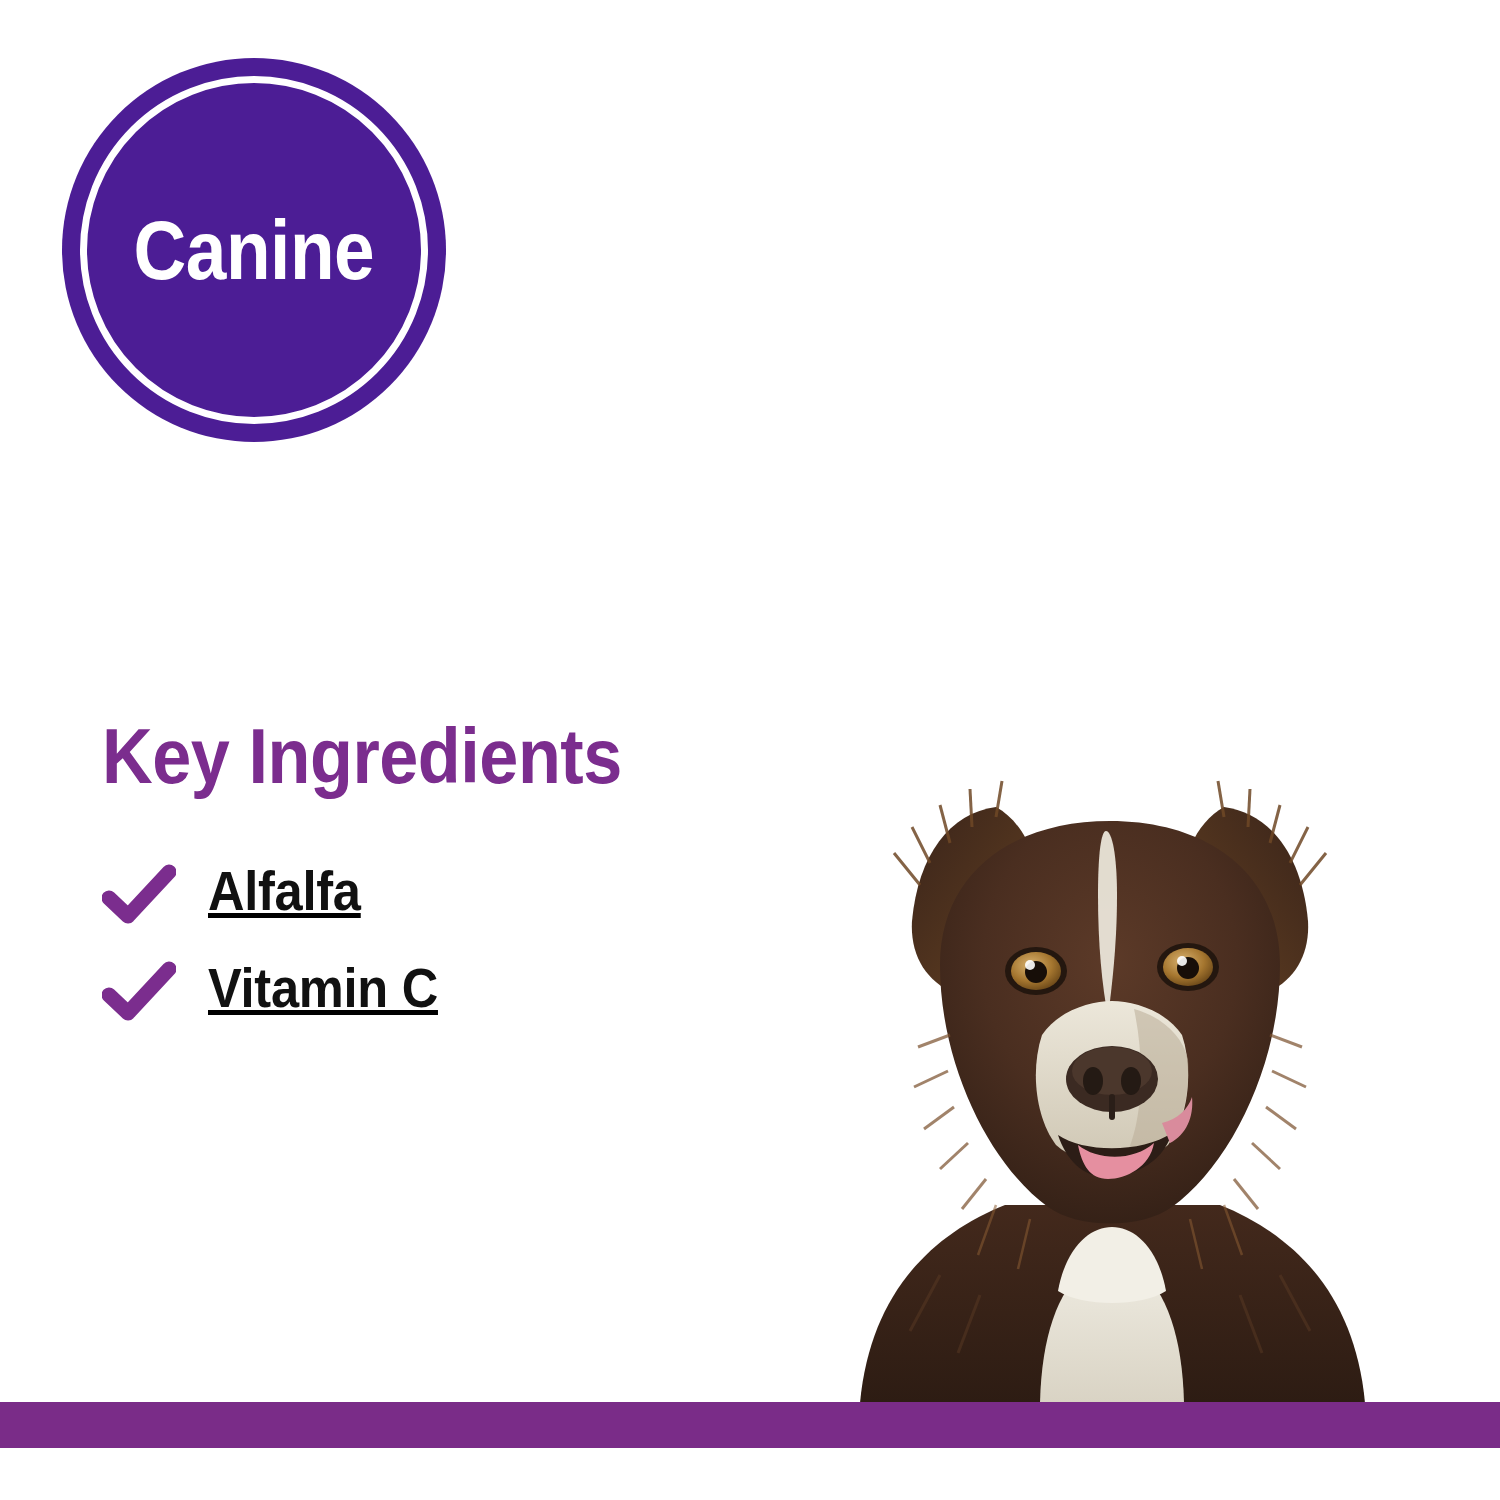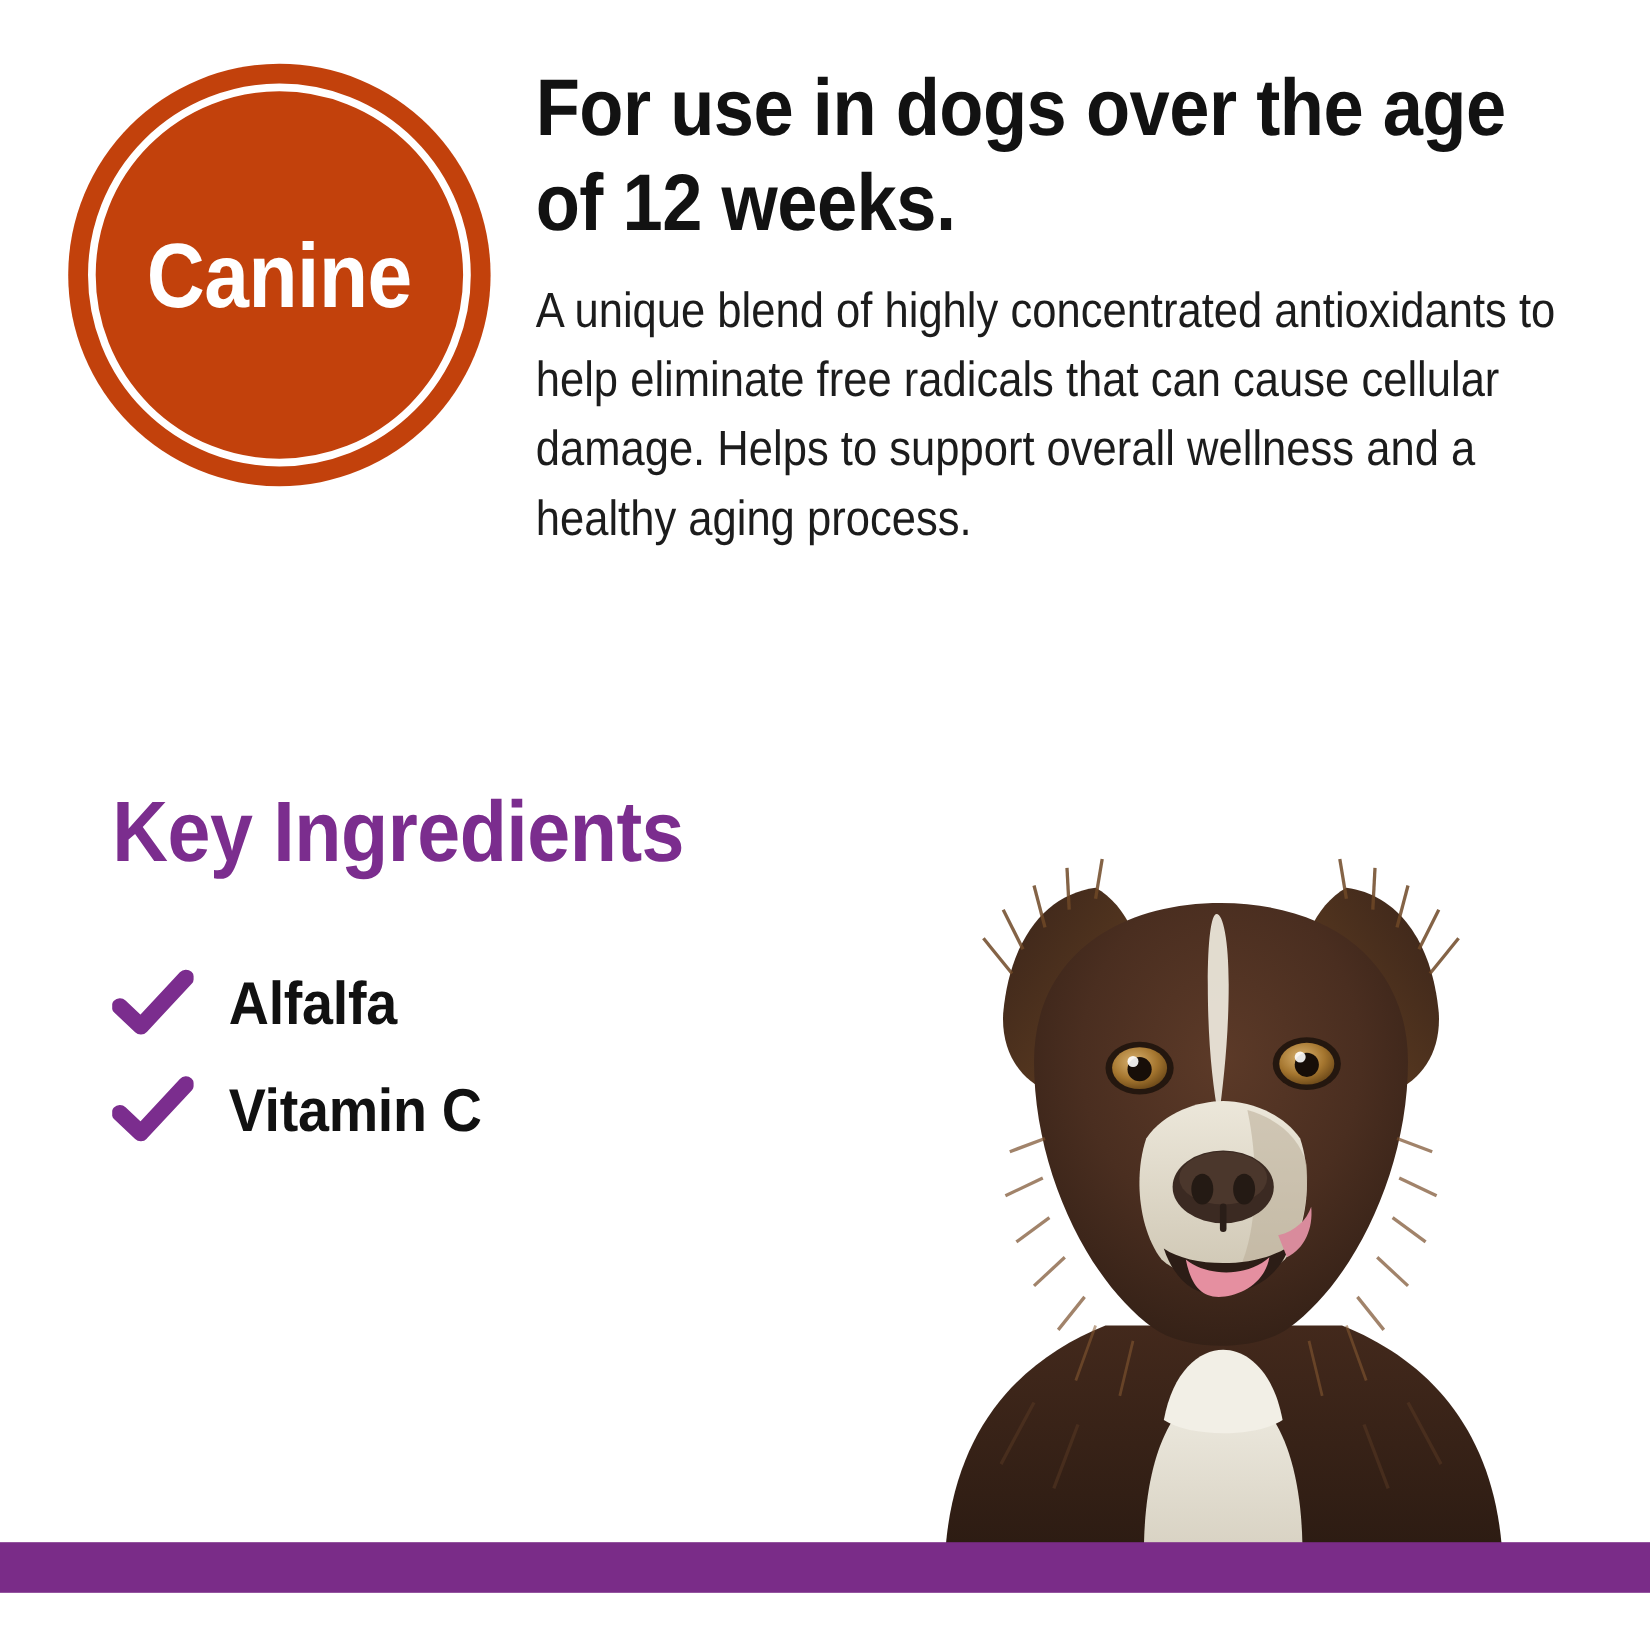--- a/index.html
+++ b/index.html
@@ -20,21 +20,21 @@
   }
 
   
   .badge {
     position: absolute;
     left: 62px;
     top: 58px;
     width: 384px;
     height: 384px;
     border-radius: 50%;
-    background: #c2410c;
+    background: #4c1d95;
     display: flex;
     align-items: center;
     justify-content: center;
   }
   .badge-ring {
     position: absolute;
     left: 18px;
     top: 18px;
     right: 18px;
     bottom: 18px;
@@ -99,22 +99,23 @@
     letter-spacing: -0.5px;
     transform: scaleX(0.9);
     transform-origin: left top;
   }
   .ing-list {
     margin-top: 66px;
     list-style: none;
   }
   .ing-item {
     display: flex;
-    align-items: center;
+    align-items: flex-start;
     height: 97px;
+    text-decoration: underline;
   }
   .check-icon {
     width: 74px;
     min-width: 74px;
     height: 62px;
     display: block;
   }
   .ing-label {
     margin-left: 32px;
     color: #111111;
@@ -152,24 +153,20 @@
 </head>
 <body>
 
 <div class="page">
 
   <div class="badge">
     <div class="badge-ring"></div>
     <div class="badge-label">Canine</div>
   </div>
 
-  <div class="header-text">
-    <h1 class="headline">For use in dogs over the age of 12 weeks.</h1>
-    <p class="subcopy">A unique blend of highly concentrated antioxidants to help eliminate free radicals that can cause cellular damage. Helps to support overall wellness and a healthy aging process.</p>
-  </div>
 
   <div class="ingredients">
     <h2 class="ing-title">Key Ingredients</h2>
     <ul class="ing-list">
 
       <li class="ing-item">
         <svg class="check-icon" viewBox="0 0 74 62" aria-hidden="true">
           <path d="M7 34 L26 52 L67 8" fill="none" stroke="#7B2D8E" stroke-width="15" stroke-linecap="round" stroke-linejoin="round"></path>
         </svg>
         <span class="ing-label">Alfalfa</span>

